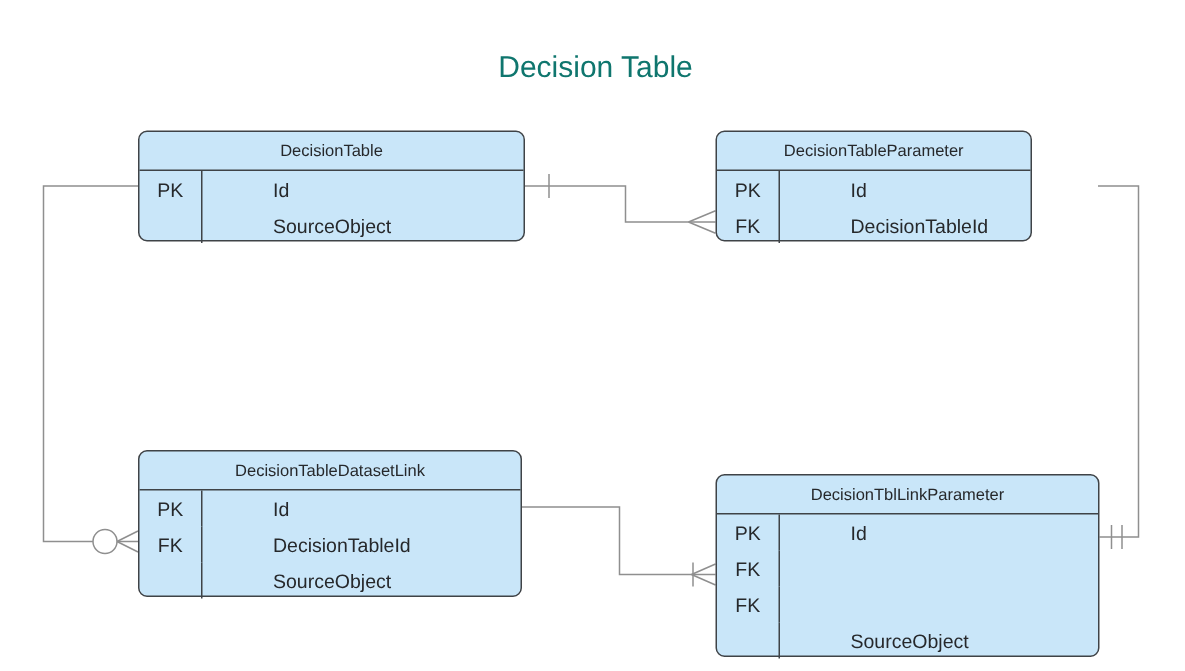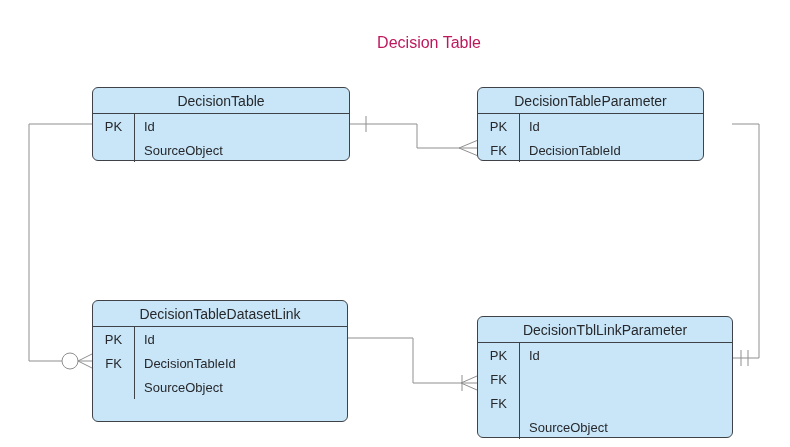--- a/index.html
+++ b/index.html
@@ -10,24 +10,24 @@
   .canvas {
     position: relative;
     width: 790px;
     height: 447px;
     background: #ffffff;
     overflow: hidden;
   }
   .diagram-title {
     position: absolute;
     top: 34px;
-    left: 429px;
+    left: 397px;
     transform: translateX(-50%);
-    font-size: 16px;
-    color: #be185d;
+    font-size: 20px;
+    color: #0f766e;
     white-space: nowrap;
   }
   .connector-layer {
     position: absolute;
     top: 0; left: 0;
     width: 790px; height: 447px;
   }
   .entity {
     position: absolute;
     background: #c9e6f9;
@@ -36,44 +36,45 @@
     box-sizing: border-box;
     font-size: 13px;
     color: #26282b;
   }
   .entity-header {
     height: 25px;
     border-bottom: 1px solid #3f4347;
     display: flex;
     align-items: center;
     justify-content: center;
-    font-size: 14px;
+    font-size: 11px;
   }
   .entity-row {
     height: 24px;
     display: flex;
     align-items: stretch;
+    gap: 38px;
   }
   .key-cell {
     width: 41px;
     border-right: 1px solid #3f4347;
     display: flex;
     align-items: center;
     justify-content: center;
     flex: 0 0 41px;
   }
   .field-cell {
     display: flex;
     align-items: center;
     padding-left: 9px;
   }
   
   .e-decisiontable        { left: 92px;  top: 87px;  width: 258px; height: 74px;  }
-  .e-decisiontableparameter { left: 477px; top: 87px;  width: 227px; height: 74px;  }
-  .e-decisiontabledatasetlink { left: 92px;  top: 300px; width: 256px; height: 122px;  }
+  .e-decisiontableparameter { left: 477px; top: 87px;  width: 211px; height: 74px;  }
+  .e-decisiontabledatasetlink { left: 92px;  top: 300px; width: 256px; height: 98px;  }
   .e-decisiontbllinkparameter { left: 477px; top: 316px; width: 256px; height: 122px; }
 </style>
 </head>
 <body>
 
 <div class="canvas">
 
   <svg class="connector-layer" width="790" height="447" viewBox="0 0 790 447" fill="none" stroke="#8f8f8f" stroke-width="1">
 
     <g>

